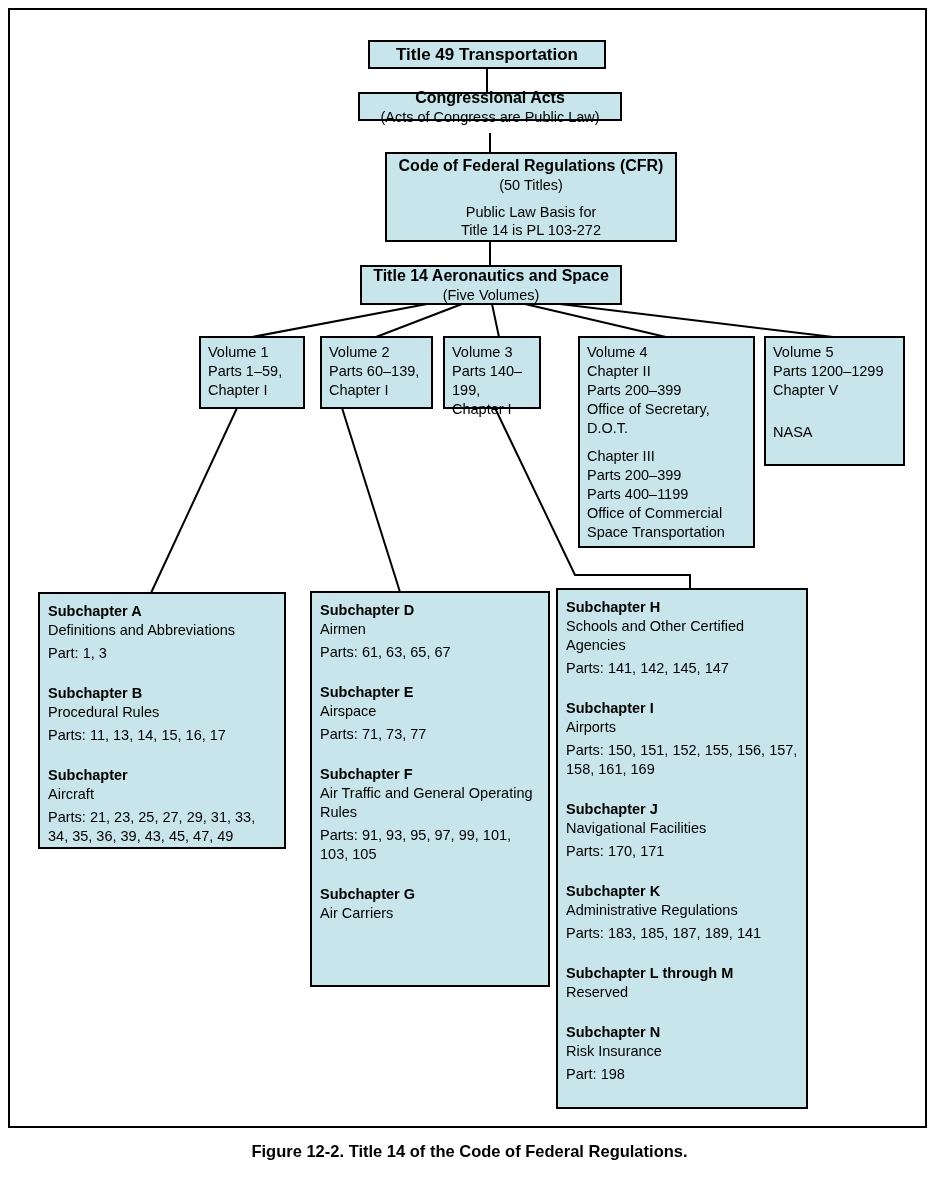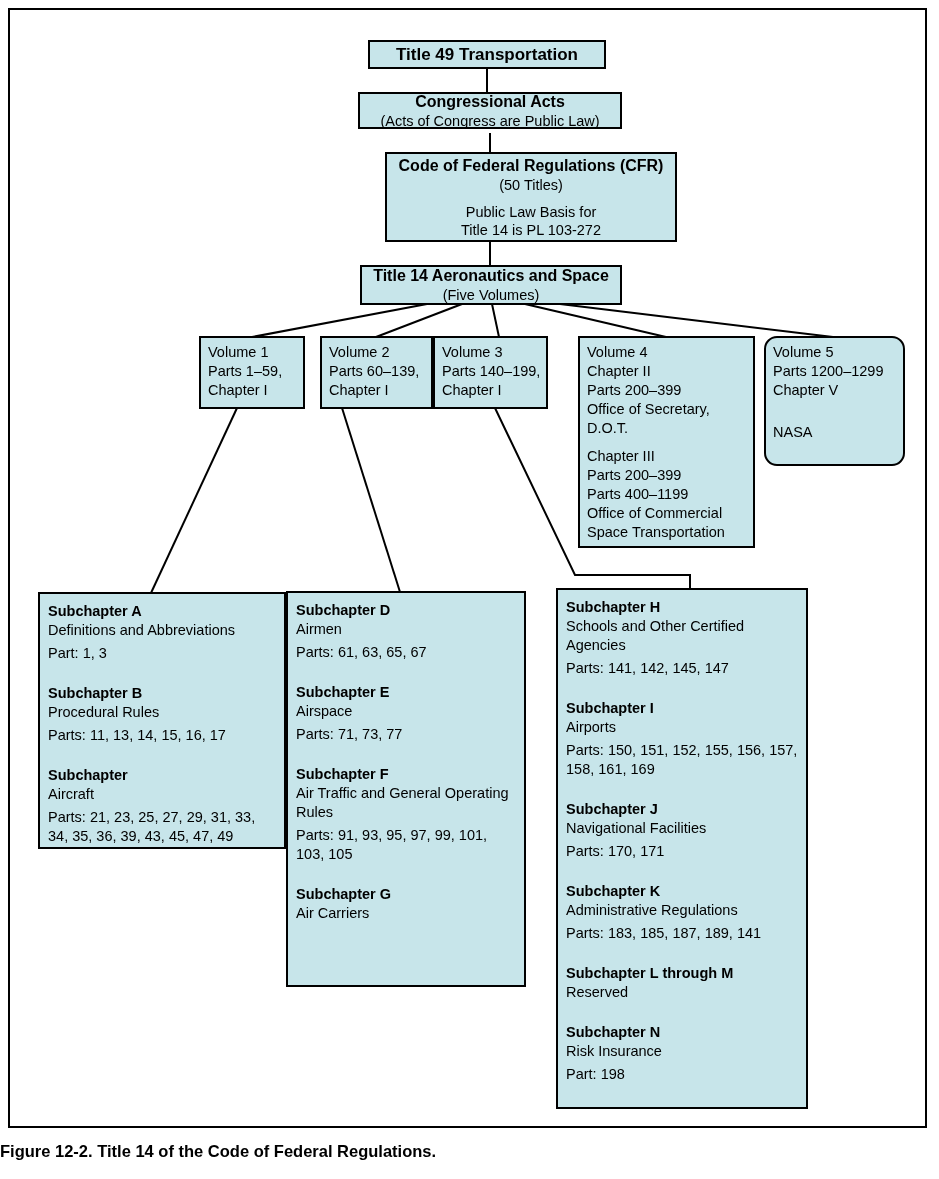--- a/index.html
+++ b/index.html
@@ -11,43 +11,43 @@
   .box{position:absolute;background:#c7e5ea;border:2px solid #000;
        box-sizing:border-box;z-index:2;font-size:14.5px;line-height:19px;}
   .center{display:flex;flex-direction:column;justify-content:center;
           align-items:center;text-align:center;}
   .hd{font-weight:bold;font-size:16px;line-height:20px;}
   .sub{font-size:14.5px;line-height:18px;}
   .note{margin-top:9px;}
   
   #b-title49{left:368px;top:40px;width:238px;height:29px;}
   #b-title49 .hd{font-size:17px;}
-  #b-cong{left:358px;top:92px;width:264px;height:37px;}
+  #b-cong{left:358px;top:92px;width:264px;height:29px;}
   #b-cfr{left:347px;top:152px;width:292px;height:90px;margin-left:38px;}
   #b-t14{left:360px;top:265px;width:262px;height:40px;}
   
   .vol{padding:5px 5px 14px 7px;text-align:left;}
   #b-vol1{left:199px;top:336px;width:106px;height:73px;}
   #b-vol2{left:320px;top:336px;width:113px;height:73px;}
-  #b-vol3{left:433px;top:336px;width:115px;height:73px;}
+  #b-vol3{left:443px;top:336px;width:98px;height:73px;}
   #b-vol4{left:578px;top:336px;width:177px;height:212px;}
-  #b-vol5{left:764px;top:336px;width:141px;height:130px;border-radius:13px;}
+  #b-vol5{left:764px;top:336px;width:141px;height:130px;}
   .pgap{margin-top:9px;}
   .nasa-gap{margin-top:23px;}
   
   .subbox{padding:8px 8px;text-align:left;}
   #b-subA{left:38px;top:592px;width:248px;height:257px;}
-  #b-subD{left:286px;top:591px;width:240px;height:396px;}
+  #b-subD{left:310px;top:591px;width:240px;height:396px;}
   #b-subH{left:556px;top:588px;width:252px;height:521px;}
   .group{margin-bottom:21px;}
   .group:last-child{margin-bottom:0;}
   .group .gh{font-weight:bold;}
   .group .parts{margin-top:4px;}
   
-  #caption{position:absolute;left:0;top:1142px;width:939px;
+  #caption{position:absolute;left:0;top:1142px;width:939px;text-align:center;
            font-weight:bold;font-size:16.5px;z-index:2;}
 </style>
 </head>
 <body>
 
 <div id="page">
 
   <div id="frame"></div>
 
   <svg id="wires" viewBox="0 0 939 1179" xmlns="http://www.w3.org/2000/svg">

